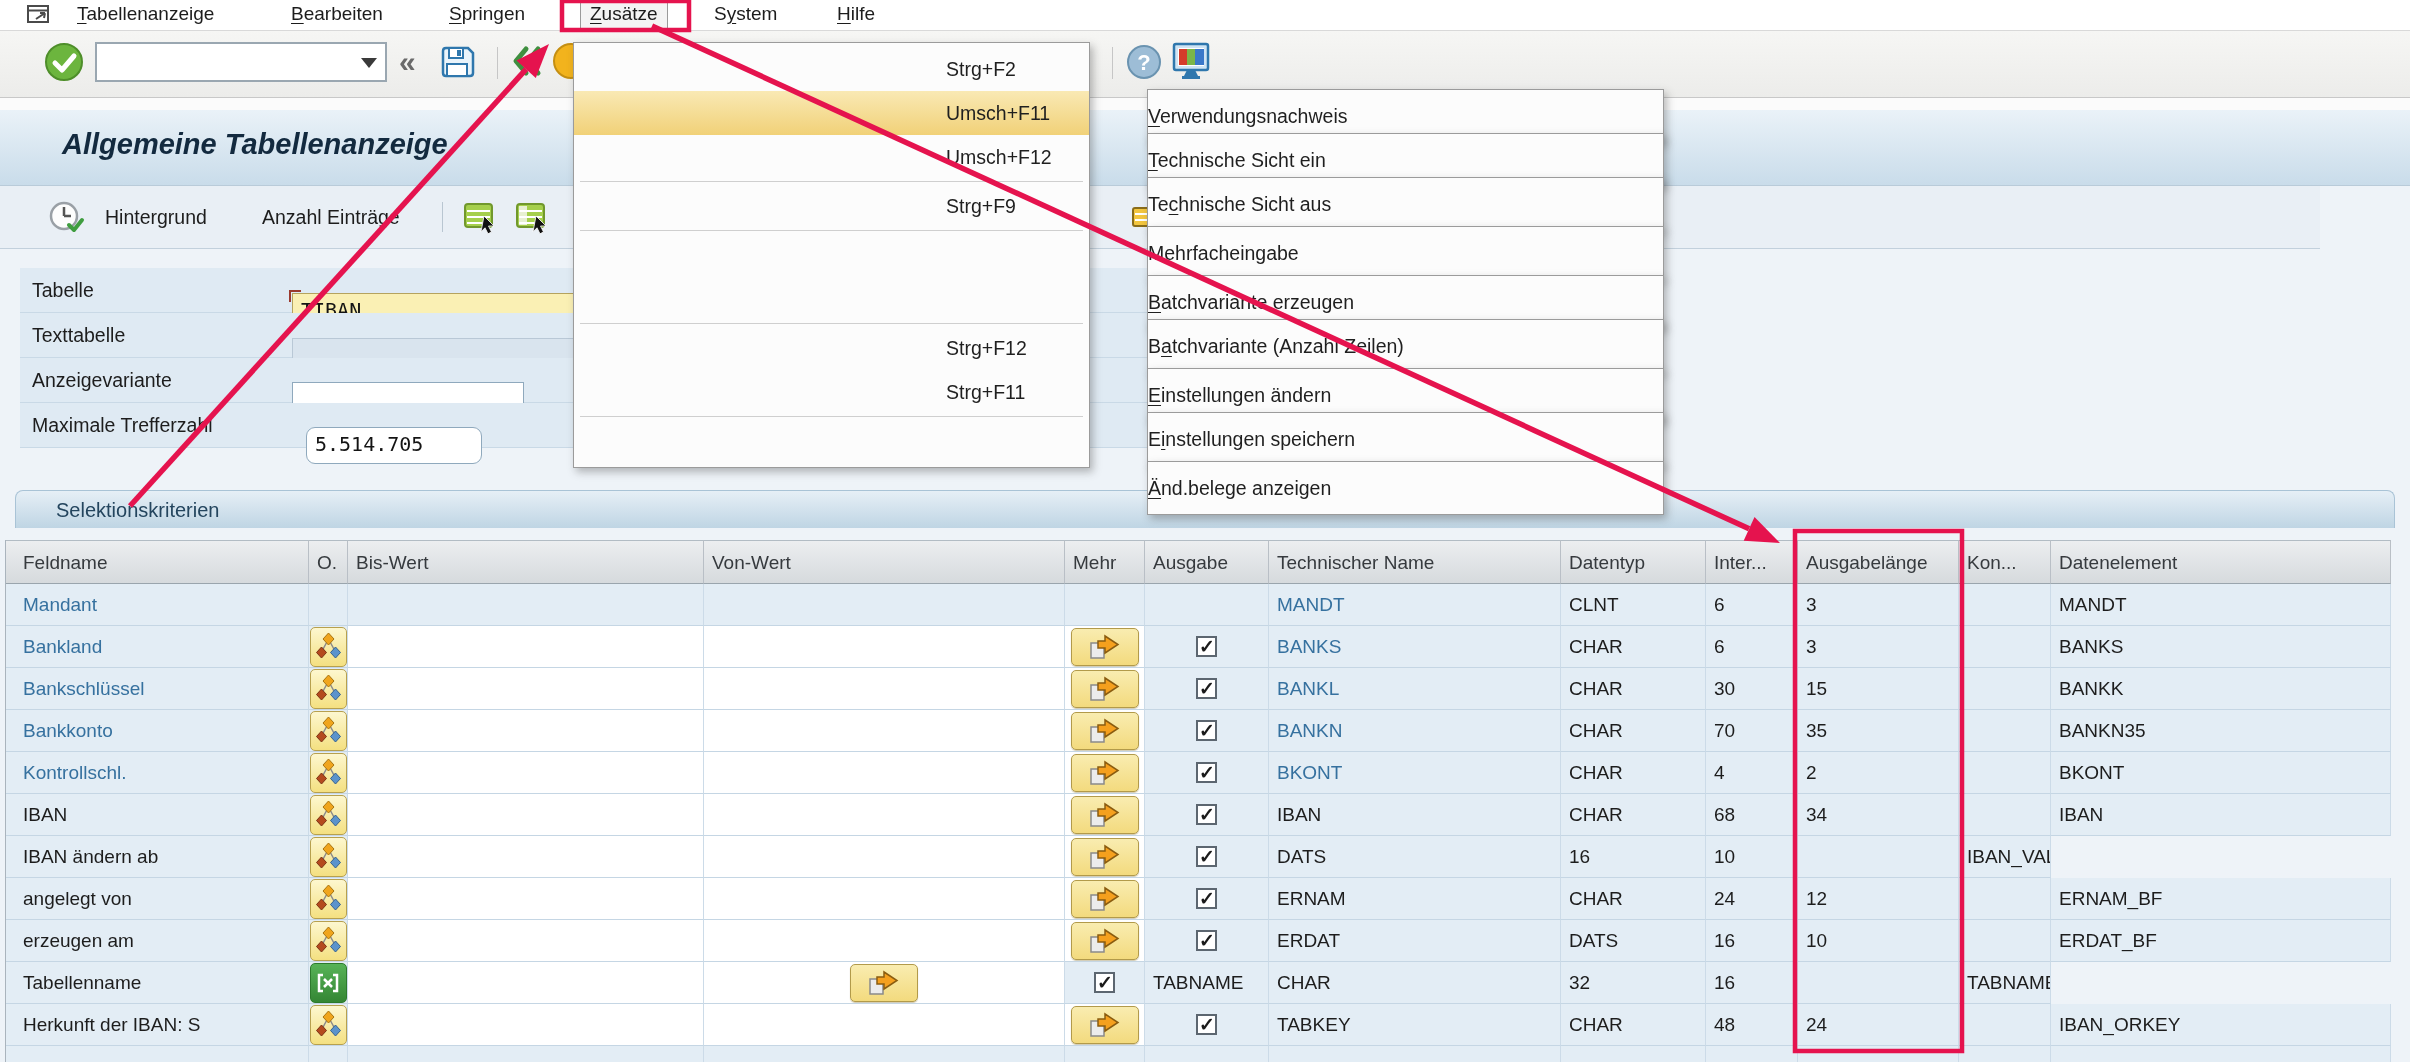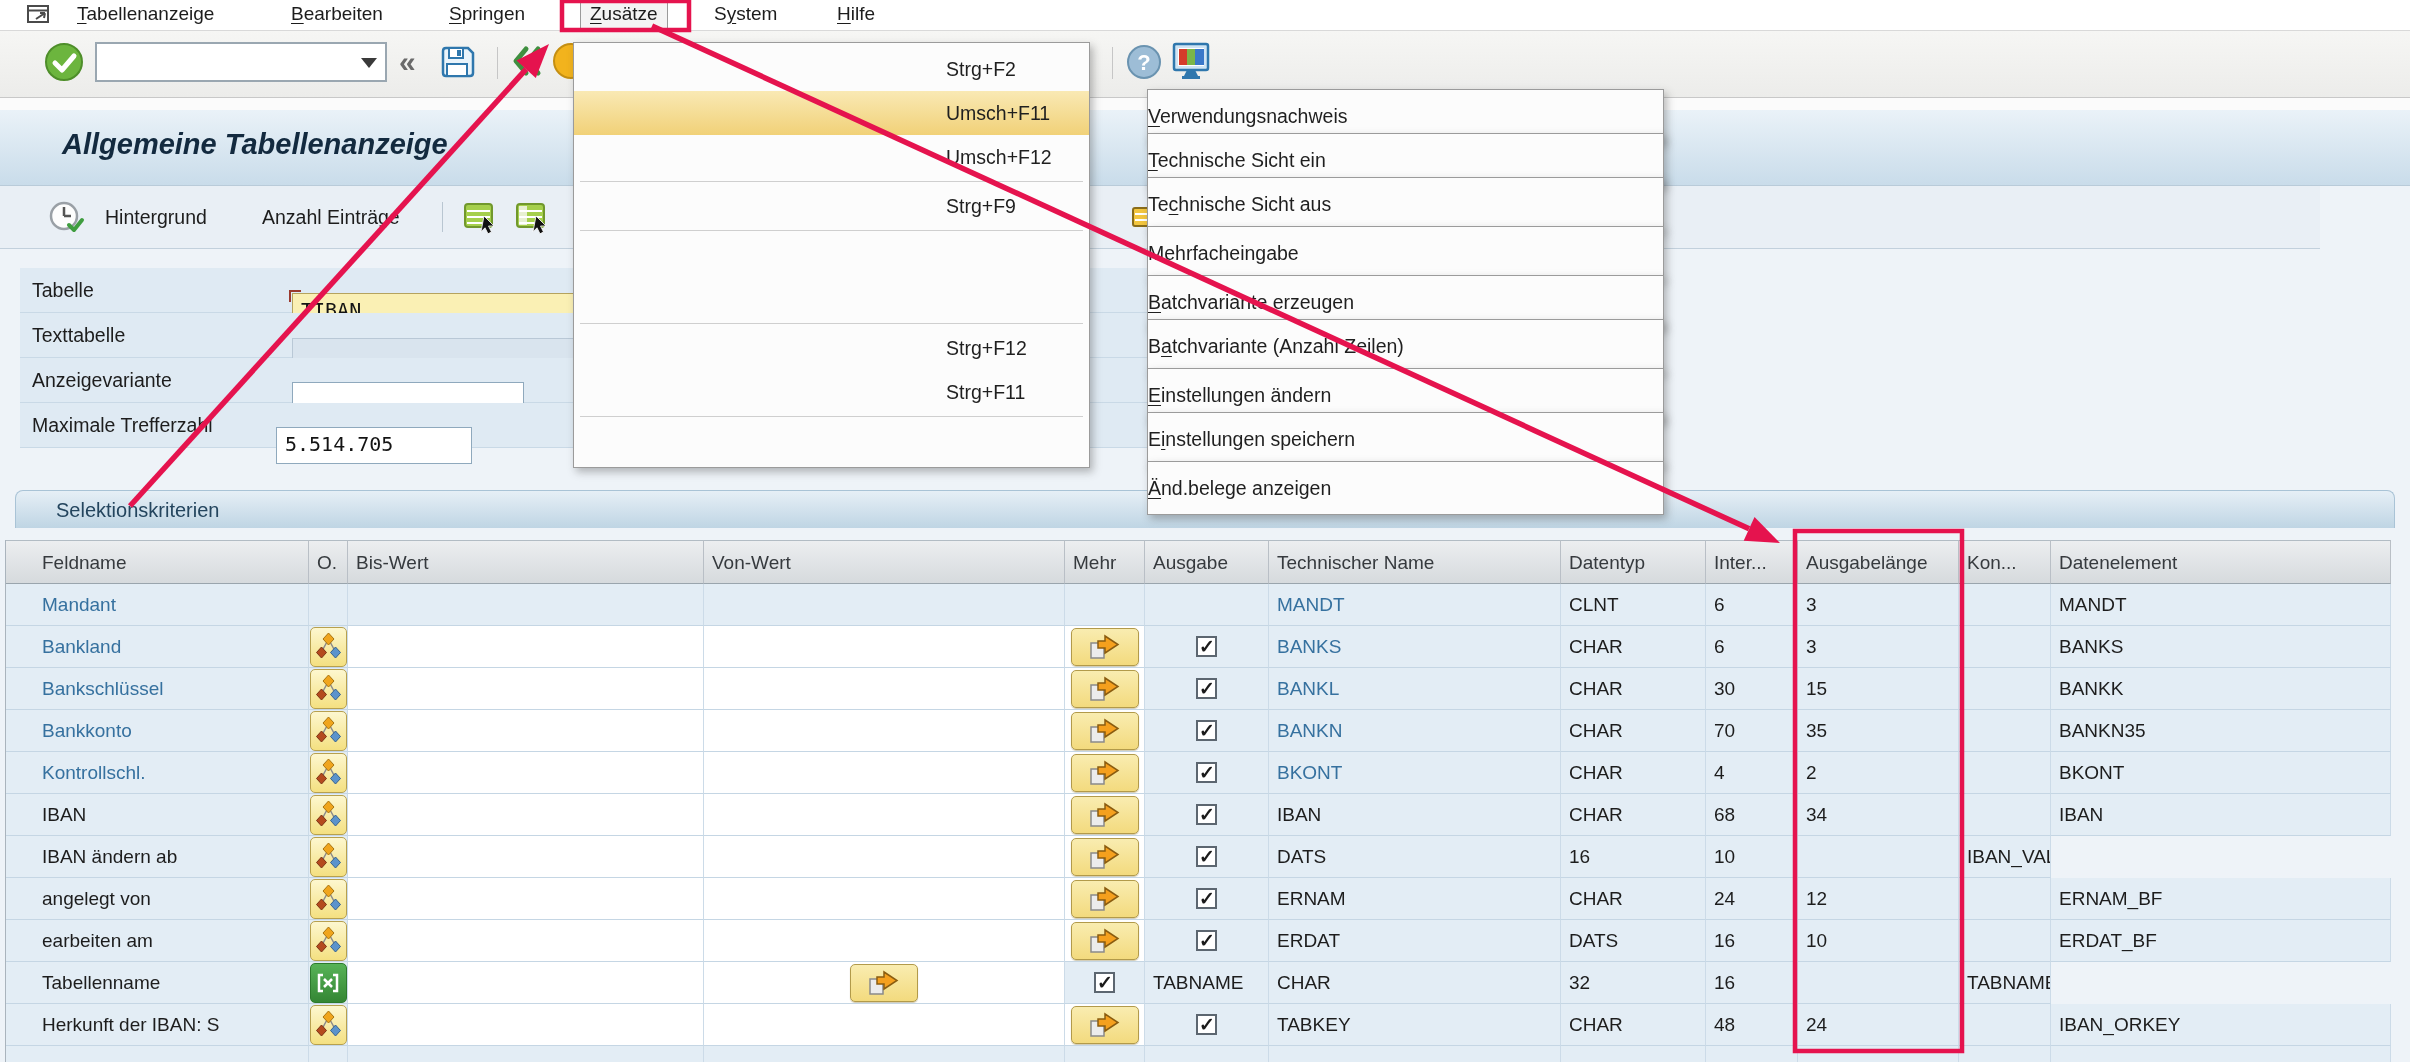--- a/index.html
+++ b/index.html
@@ -47,21 +47,21 @@
   .c-br{right:-4px;bottom:-4px;border-right-width:2px;border-bottom-width:2px;}
 
   
   .groupbar{position:absolute;left:15px;top:490px;width:2380px;height:38px;box-sizing:border-box;background:linear-gradient(#e6eff6,#bfd5e4);border:1px solid #a9c3d6;border-bottom:none;border-radius:8px 8px 0 0;}
   .groupbar .t{position:absolute;left:40px;top:0;height:38px;line-height:38px;font-size:20px;color:#24455e;}
   .tbl{position:absolute;left:5px;top:540px;width:2390px;border-left:1px solid #aab4bd;}
   .trow{display:grid;grid-template-columns:303px 39px 356px 361px 80px 124px 292px 145px 92px 161px 92px 340px;height:42px;}
   .trow.head{height:44px;}
   .td,.th{box-sizing:border-box;border-right:1px solid #ccdbe8;border-bottom:1px solid #c5d6e4;padding-left:8px;font-size:19px;line-height:41px;overflow:hidden;white-space:nowrap;color:#1d1d1d;background:#e3edf5;}
   .th{background:linear-gradient(#eceef0,#d6dadd);border-right:1px solid #b9bfc6;border-bottom:1px solid #9aa5ad;border-top:1px solid #b2bcc4;color:#363a3e;line-height:43px;}
-  .td.first, .th.first{padding-left:36px;}
+  .td.first, .th.first{padding-left:17px;}
   .td.white{background:#ffffff;}
   .td.center{display:flex;align-items:center;justify-content:center;padding:0;}
   .td.bluetext{color:#36719f;}
   .td.mono{font-family:"DejaVu Sans Mono",monospace;font-size:20px;}
   .checkbox{width:21px;height:21px;background:#fff;border:2px solid #5c6670;box-sizing:border-box;position:relative;}
   .checkbox:after{content:"✓";position:absolute;left:1px;top:-12px;font-size:19px;font-weight:bold;color:#1a1a1a;}
   .obtn{width:35px;height:38px;border:1px solid #b7a04e;border-radius:5px;background:linear-gradient(#fdf7cf,#f4e081);display:flex;align-items:center;justify-content:center;}
   .obtn.green{background:linear-gradient(#57b357,#348634);border-color:#2c7a2c;}
   .mehrbtn{width:66px;height:36px;border:1px solid #b29a4a;border-radius:5px;background:linear-gradient(#f9ecb0,#f3da7e);display:flex;align-items:center;justify-content:center;box-shadow:0 1px 1px rgba(120,100,30,.35);}
 
@@ -212,21 +212,21 @@
       </div>
     </div>
     <div class="form-strip" style="top:109px;">
       <span class="lbl">Anzeigevariante</span>
       <div class="fld fld-white" style="width:232px;">
         <span></span>
       </div>
     </div>
     <div class="form-strip" style="top:154px;">
       <span class="lbl">Maximale Trefferzahl</span>
-      <div class="fld fld-white" style="left:256px;width:196px;">
+      <div class="fld fld-white" style="left:286px;width:176px;border-radius:9px;">
         <span>5.514.705</span>
       </div>
     </div>
   </div>
 
   <div class="groupbar">
     <span class="t">Selektionskriterien</span>
   </div>
 
   <div class="tbl">
@@ -476,21 +476,21 @@
             <div class="checkbox"></div>
           </div>
           <div class="td ">ERNAM</div>
           <div class="td ">CHAR</div>
           <div class="td ">24</div>
           <div class="td ">12</div>
           <div class="td "></div>
           <div class="td ">ERNAM_BF</div>
         </div>
         <div class="trow">
-          <div class="td first">earbeiten am</div>
+          <div class="td first">erzeugen am</div>
           <div class="td center">
             <div class="obtn">
               <svg width="27" height="30" viewBox="0 0 27 30">
   <path d="M13.5 7 L6.5 20 M13.5 7 L20.5 20" stroke="#8a8a8a" stroke-width="1.5" fill="none"></path>
   <polygon points="13.5,1 19,7 13.5,13 8,7" fill="#f0a51d" stroke="#a87410"></polygon>
   <polygon points="6.5,15 11.5,20.5 6.5,26 1.5,20.5" fill="#b44a1e" stroke="#7c3314"></polygon>
   <polygon points="20.5,15 25.5,20.5 20.5,26 15.5,20.5" fill="#5b93cc" stroke="#35628f"></polygon>
 </svg>
             </div>
           </div>

